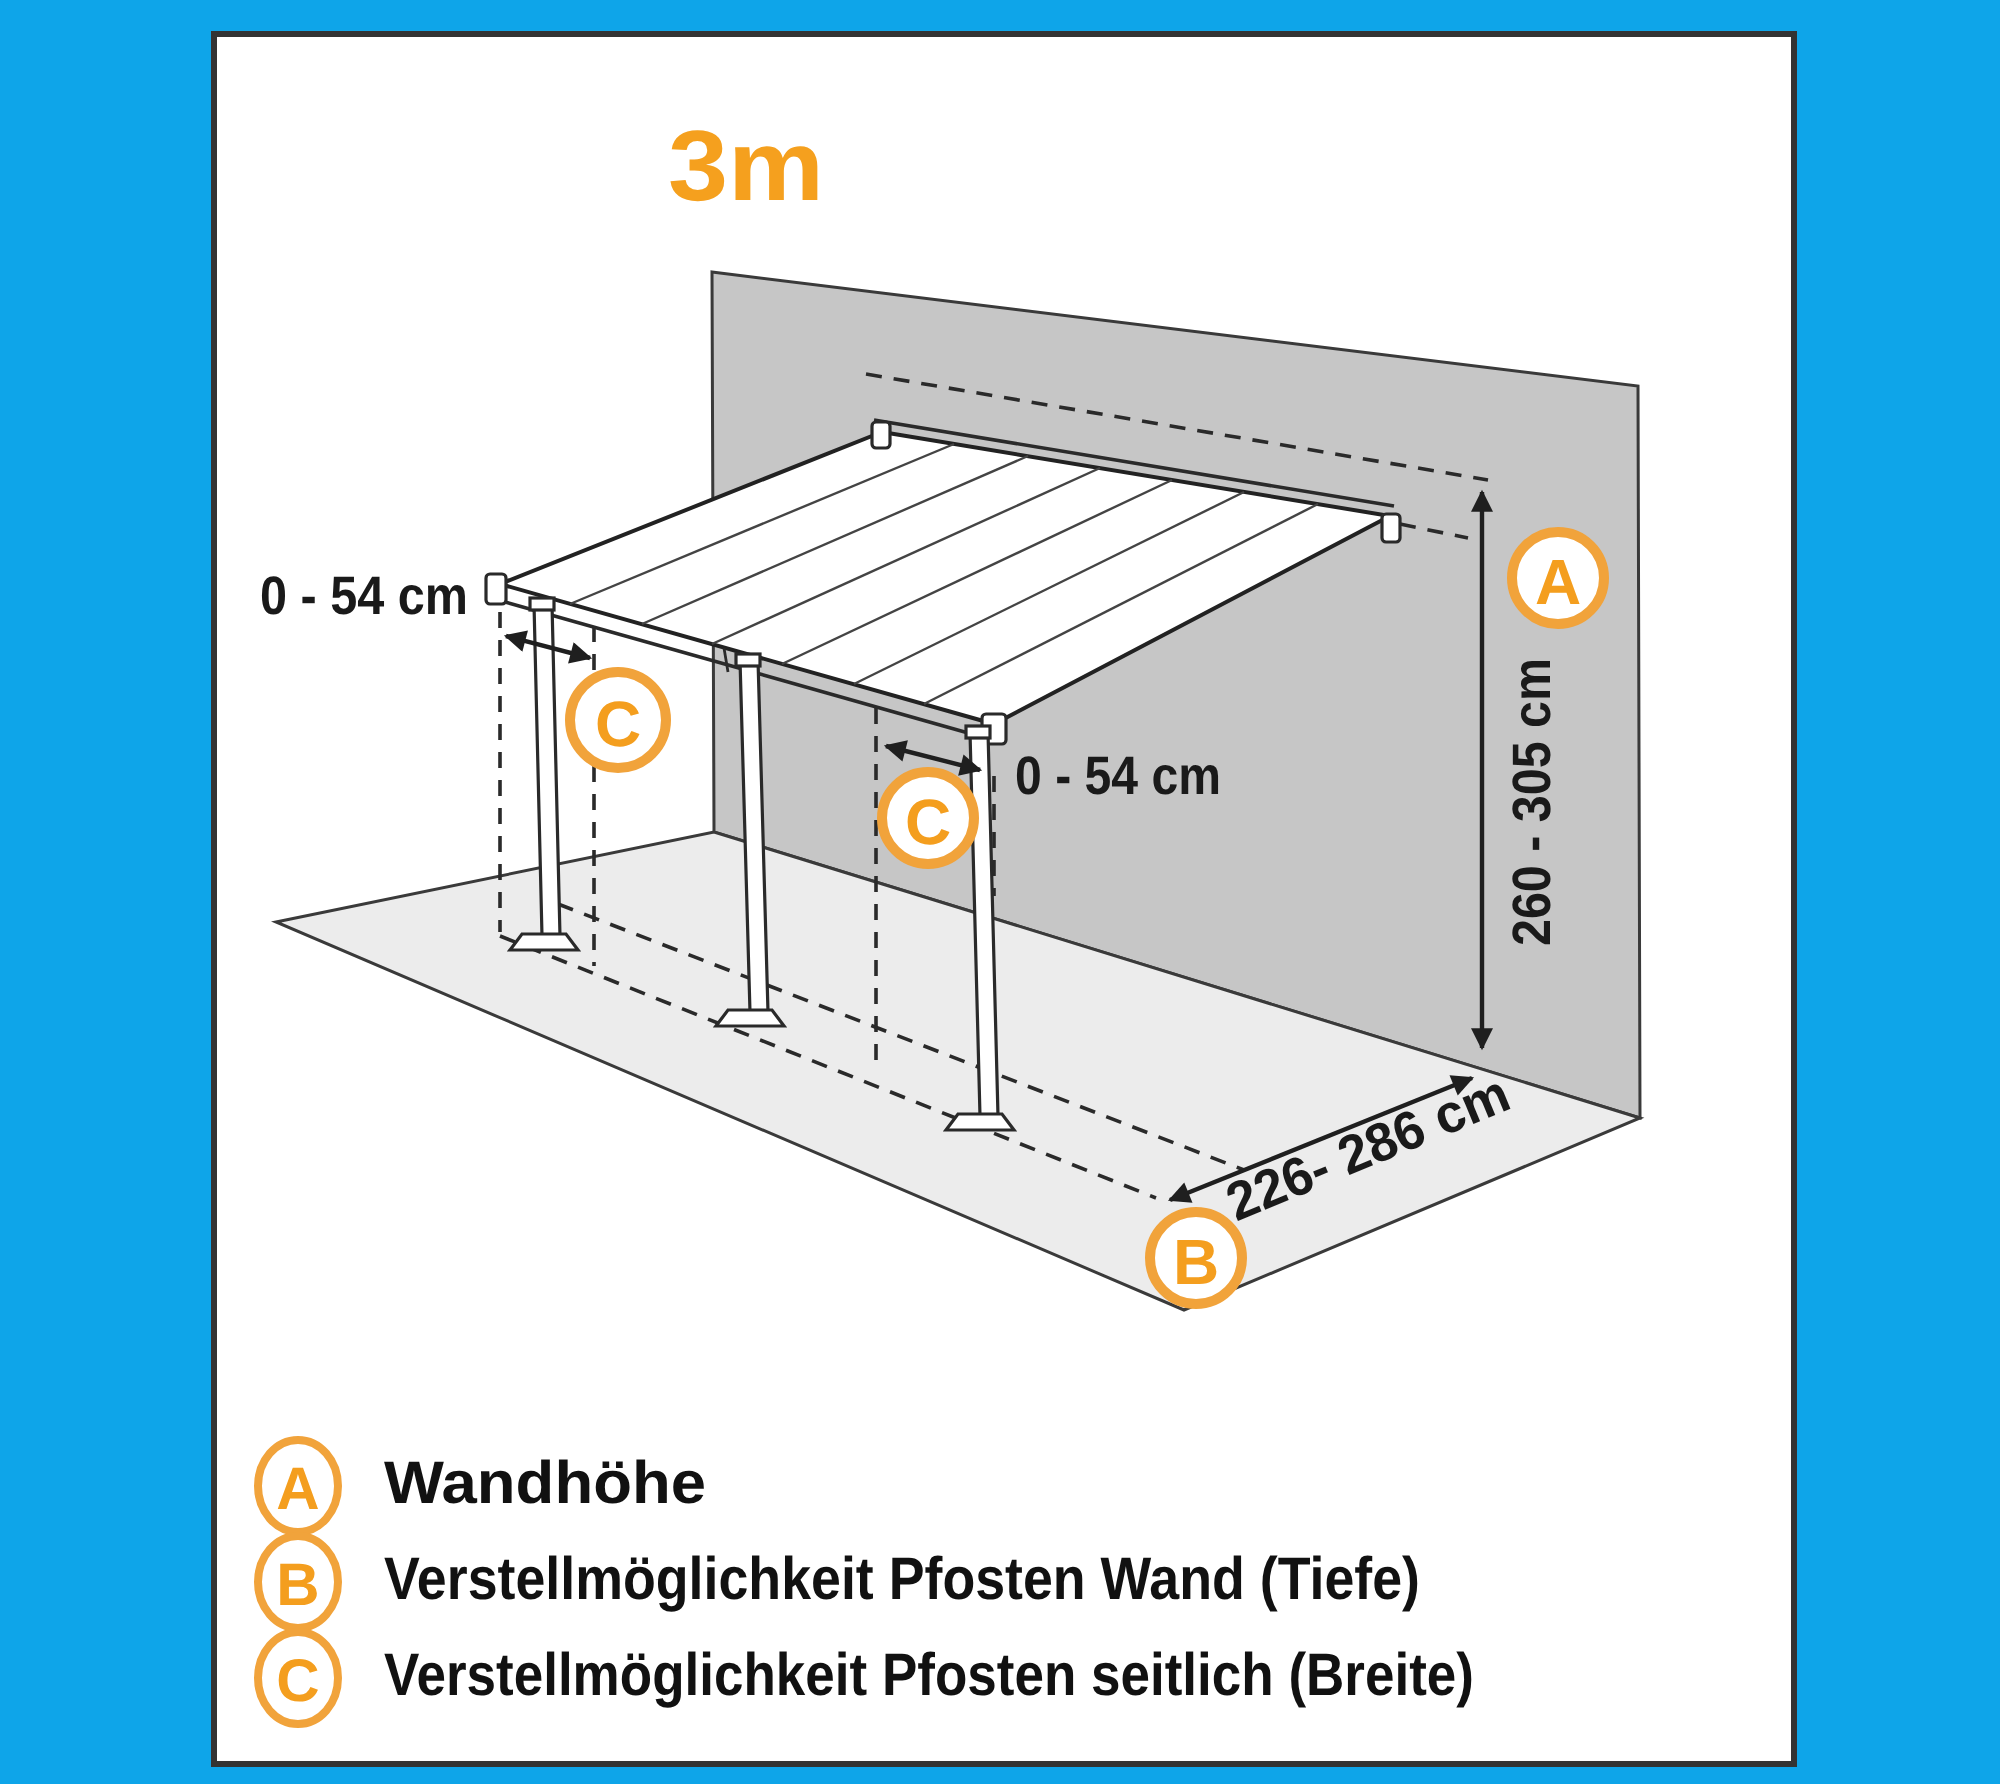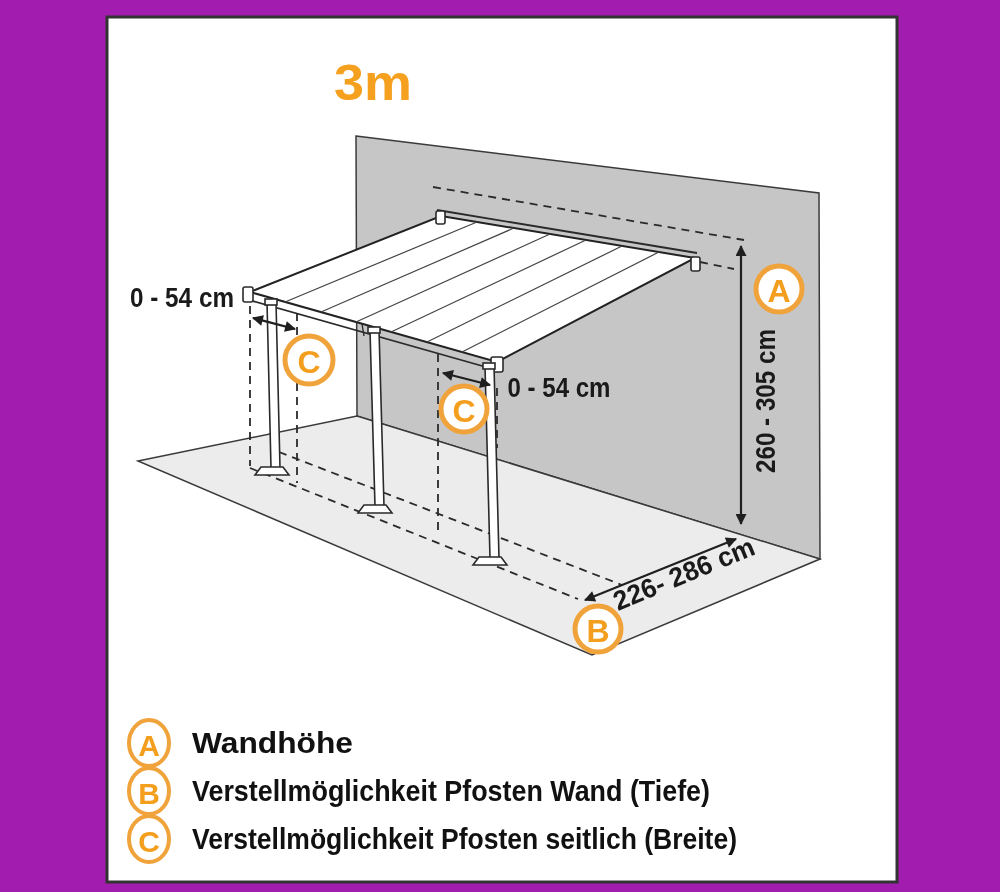--- a/index.html
+++ b/index.html
@@ -1,16 +1,16 @@
 <!DOCTYPE html>
 <html><head>
 <meta charset="utf-8">
 <style>
   html,body{margin:0;padding:0;background:#ffffff;}
-  .stage{width:1000px;height:892px;position:relative;background:#a21caf;}
+  .stage{width:1000px;height:892px;position:relative;background:#0ea5e9;}
   svg{display:block;}
   text{font-family:"Liberation Sans","DejaVu Sans",sans-serif;}
   .dim{font-weight:bold;fill:#1a1a1a;}
   .marker-letter{font-weight:bold;fill:#F49E1E;}
   .title-text{font-weight:bold;fill:#F5A01E;}
   .legend-text{font-weight:bold;fill:#111111;}
   .struct{stroke:#2a2a2a;fill:none;}
   .dashed{stroke:#2a2a2a;fill:none;stroke-dasharray:8 6;stroke-width:1.8;}
   .arrow{stroke:#1f1f1f;stroke-width:2.2;fill:none;}
   .ring{fill:#ffffff;stroke:#F1A33B;stroke-width:5;}

